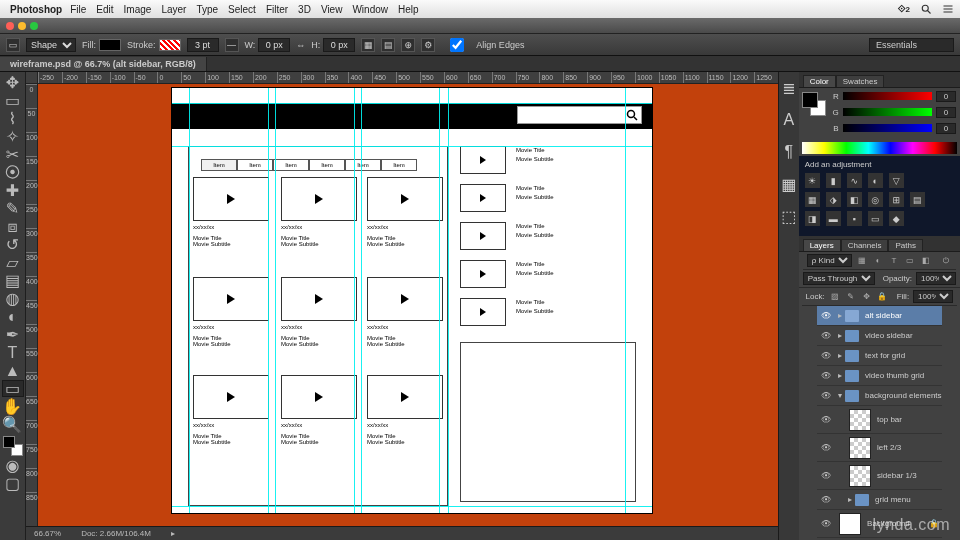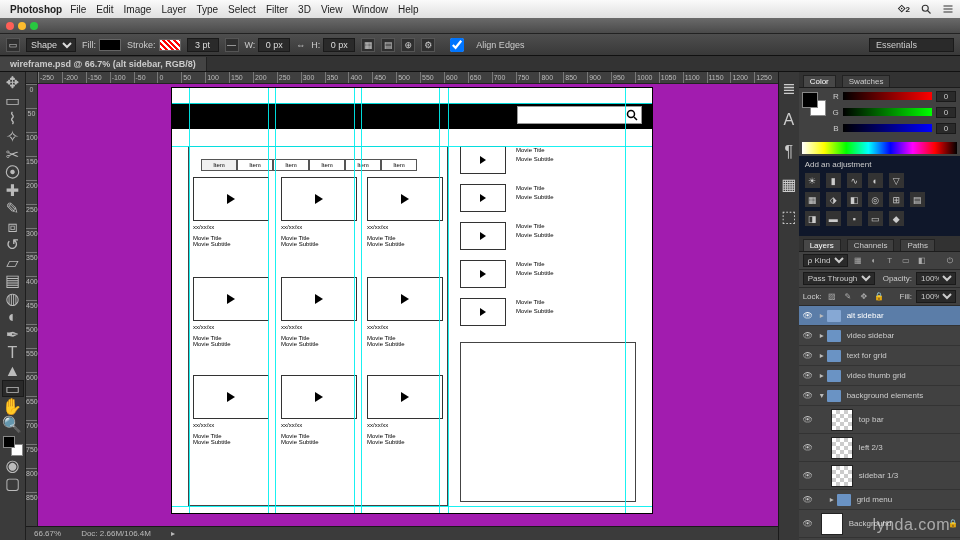--- a/index.html
+++ b/index.html
@@ -25,21 +25,21 @@
 .optbar .ess { background:#2a2a2a; border:1px solid #1a1a1a; padding:1px 36px 1px 6px; }
 .doc-tab-bar { height:16px; background:#333; border-bottom:1px solid #111; display:flex; align-items:center; }
 .doc-tab { background:#444; color:#ccc; font-size:9px; padding:1px 10px; height:14px; display:flex; align-items:center; border-right:1px solid #222;font-weight:bold;}
 .workspace { display:flex; height:468px; background:#262626; }
 .toolcol { width:26px; background:#3b3b3b; border-right:1px solid #1e1e1e; display:flex; flex-direction:column; align-items:center; padding-top:2px; gap:1px; }
 .toolcol .tool { width:22px; height:17px; display:flex; align-items:center; justify-content:center; color:#bbb; border:1px solid transparent; }
 .toolcol .tool.sel { background:#2a2a2a; border:1px solid #1a1a1a; }
 .toolcol .fgbg { width:20px; height:20px; position:relative; margin-top:2px; }
 .toolcol .fgbg .bg{ position:absolute; right:0; bottom:0; width:12px;height:12px;background:#fff;border:1px solid #888;}
 .toolcol .fgbg .fg{ position:absolute; left:0; top:0; width:12px;height:12px;background:#000;border:1px solid #888;}
-.canvas-wrap { flex:1; position:relative; background:#a21caf; overflow:hidden; }
+.canvas-wrap { flex:1; position:relative; background:#c2410c; overflow:hidden; }
 .ruler-h { position:absolute; top:0; left:12px; right:0; height:12px; background:#3f3f3f; color:#bbb; font-size:7px; display:flex; overflow:hidden; border-bottom:1px solid #222;}
 .ruler-h div { width:24px; border-left:1px solid #777; padding-left:1px; line-height:12px;}
 .ruler-v { position:absolute; top:12px; left:0; width:12px; bottom:0; background:#3f3f3f; color:#bbb; font-size:7px; border-right:1px solid #222;}
 .ruler-v div { height:24px; border-top:1px solid #777; writing-mode:horizontal-tb; line-height:8px; padding-top:1px; text-align:center;}
 .ruler-corner{position:absolute;top:0;left:0;width:12px;height:12px;background:#3f3f3f;border-right:1px solid #222;border-bottom:1px solid #222;}
 .doc-scroll { position:absolute; top:12px; left:12px; right:0; bottom:0; overflow:hidden; }
 .docpage { position:absolute; left:134px; top:4px; width:480px; height:425px; background:#fff; box-shadow:0 0 0 1px #000; }
 .guide-v { position:absolute; top:0; bottom:0; width:1px; background:rgba(0,240,240,.9); }
 .guide-h { position:absolute; left:0; right:0; height:1px; background:rgba(0,240,240,.9); }
 .blackbar { position:absolute; top:15px; left:0; right:0; height:26px; background:#000; }
@@ -56,37 +56,37 @@
 .gridcell .ms { font-size:6px;}
 .sidecol { position:absolute; top:58px; left:288px; width:180px; }
 .siderow { display:flex; align-items:flex-start; margin-bottom:10px; }
 .siderow .th { width:46px; height:28px; border:1px solid #333; display:flex; align-items:center; justify-content:center; margin-right:10px;}
 .siderow .tt { font-size:6px; line-height:9px; }
 .sidebox { position:absolute; top:254px; left:288px; width:176px; height:160px; border:1px solid #444;}
 .panels { width:182px; background:#3a3a3a; border-left:1px solid #1a1a1a; display:flex; }
 .dock { width:24px; background:#383838; display:flex; flex-direction:column; align-items:center; padding:8px 0; gap:16px; }
 .dock .dk { width:16px;height:16px; color:#ccc; display:flex;align-items:center;justify-content:center;}
 .pstack { flex:1; display:flex; flex-direction:column; font-size:9px; color:#ccc; }
-.pnl-tabs { height:16px; background:#323232; display:flex; align-items:flex-end; border-bottom:1px solid #1c1c1c; padding-left:4px; gap:6px;}
+.pnl-tabs { height:16px; background:#323232; display:flex; align-items:flex-end; border-bottom:1px solid #1c1c1c; padding-left:4px; gap:0;}
 .pnl-tabs .t { padding:1px 6px; background:#3e3e3e; font-size:8px; border:1px solid #222; border-bottom:none; }
 .pnl-tabs .t.on { background:#474747; color:#fff;}
 .colorpanel { height:68px; background:#414141; padding:4px; position:relative;}
 .colorpanel .csw { width:24px;height:24px; position:absolute; left:3px; top:4px;}
 .colorpanel .csw .b{position:absolute;right:0;bottom:0;width:16px;height:16px;background:#fff;border:1px solid #888;}
 .colorpanel .csw .f{position:absolute;left:0;top:0;width:16px;height:16px;background:#000;border:1px solid #888;}
 .slider-row { position:absolute; left:32px; right:4px; display:flex; align-items:center; gap:4px; height:12px;}
 .slider-row .lab{width:8px;font-size:8px;text-align:right;}
 .slider-row .track{flex:1;height:8px;}
 .slider-row .val{width:20px;font-size:8px;background:#2a2a2a;text-align:center;border:1px solid #1a1a1a;}
 .spectrum{position:absolute;left:3px;right:3px;bottom:2px;height:12px;background:linear-gradient(90deg,#fff,#ff0,#0f0,#0ff,#00f,#f0f,#f00,#000);}
 .adjpanel { background:#0f172a; padding:4px 6px 6px; }
 .adjpanel .lbl { font-size:8px; margin-bottom:4px;}
 .adjrow { display:flex; gap:6px; margin-bottom:4px;}
 .adjrow .a { width:15px;height:15px; background:#333; display:flex;align-items:center;justify-content:center;}
-.layerspanel { flex:1; background:#414141; display:flex; flex-direction:column;}
+.layerspanel { flex:1; background:#414141; display:flex; flex-direction:column;align-items:center;}
 .loptrow{height:18px;display:flex;align-items:center;padding:0 4px;gap:4px;font-size:8px;border-bottom:1px solid #2a2a2a;}
 .loptrow select{background:#2a2a2a;color:#ccc;border:1px solid #1a1a1a;font-size:8px;height:13px;}
 .loptrow .ic2{width:12px;height:12px;display:flex;align-items:center;justify-content:center;color:#aaa;}
 .loptrow .sp{flex:1;}
 .layerlist{flex:1;overflow:auto;}
 .lyr{display:flex;align-items:center;height:20px;border-bottom:1px solid #333;font-size:8px;}
 .lyr.tall{height:28px;}
 .lyr .eye{width:18px;text-align:center;}
 .lyr .arrow{width:10px;text-align:center;color:#bbb;}
 .lyr .fld{width:14px;height:12px;background:#6a93c4;border-radius:1px;margin-right:4px;}

